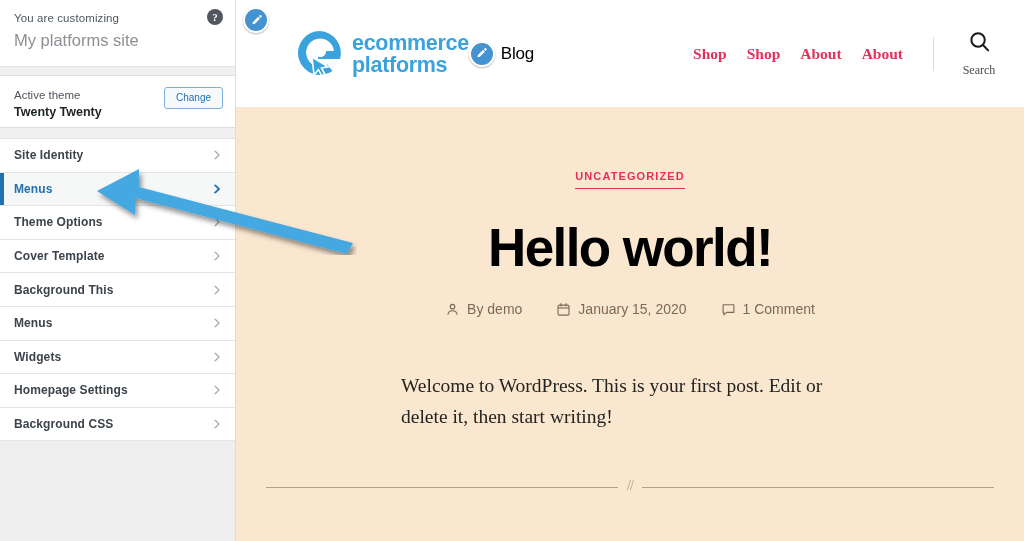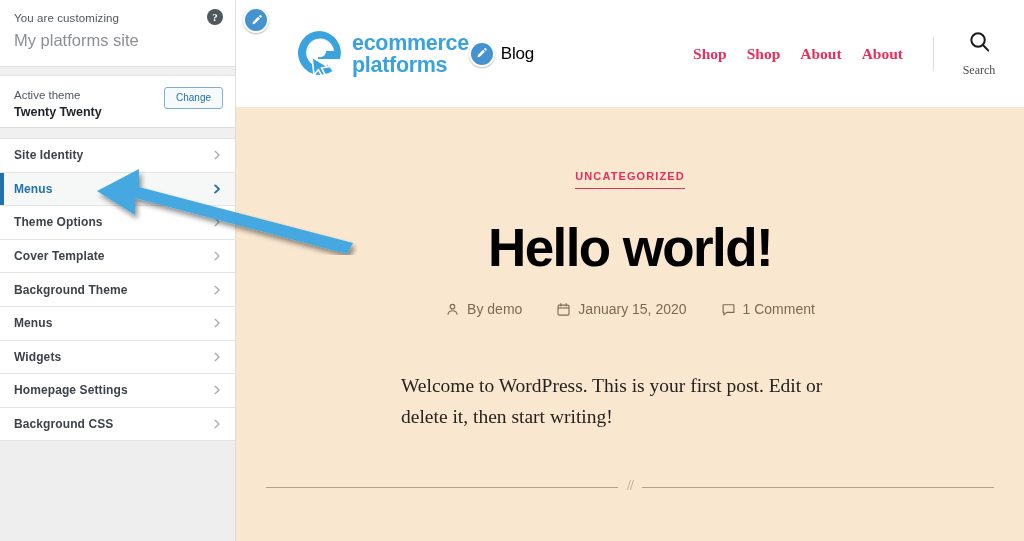--- a/index.html
+++ b/index.html
@@ -293,21 +293,21 @@
         </div>
         <div class="menu-item">
           <span class="label">Cover Template</span>
           <span class="chev">
             <svg viewBox="0 0 10 10">
               <path d="M2.2 0.6 L6.6 5 L2.2 9.4" fill="none" stroke="#a7aaad" stroke-width="1.4" stroke-linecap="round" stroke-linejoin="round"></path>
             </svg>
           </span>
         </div>
         <div class="menu-item">
-          <span class="label">Background Theme</span>
+          <span class="label">Background This</span>
           <span class="chev">
             <svg viewBox="0 0 10 10">
               <path d="M2.2 0.6 L6.6 5 L2.2 9.4" fill="none" stroke="#a7aaad" stroke-width="1.4" stroke-linecap="round" stroke-linejoin="round"></path>
             </svg>
           </span>
         </div>
         <div class="menu-item">
           <span class="label">Menus</span>
           <span class="chev">
             <svg viewBox="0 0 10 10">

